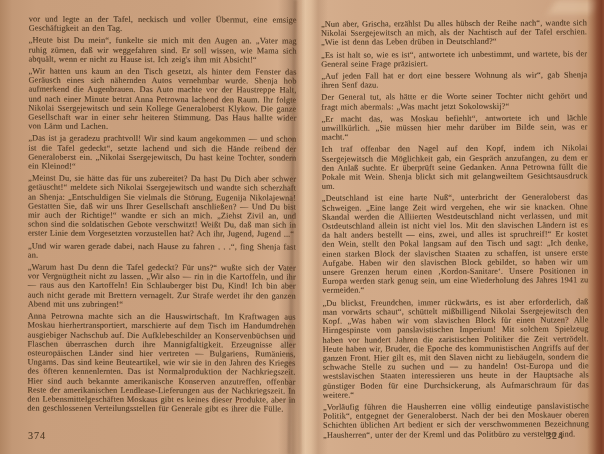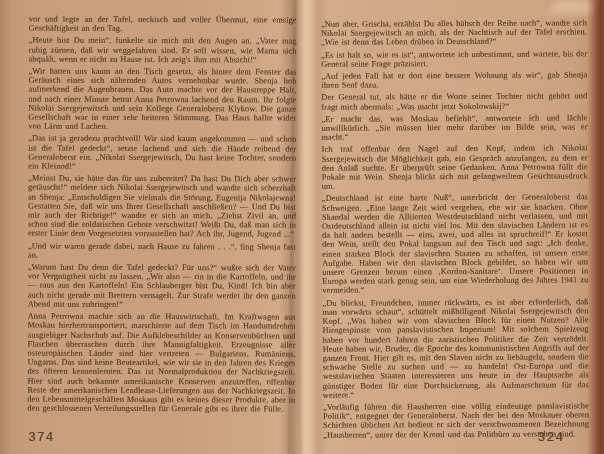--- a/index.html
+++ b/index.html
@@ -100,24 +100,23 @@
   }
   .tb-right {
     left: 20px;
     top: 19px;
     width: 266px;
     transform: rotate(-0.3deg);
   }
   .page-number {
     position: absolute;
     color: #55402a;
-    font-size: 13px;
+    font-size: 10px;
     letter-spacing: 1px;
     text-shadow: 0.2px 0.2px 0.3px rgba(78, 58, 38, 0.45);
-    font-family: Liberation Mono, monospace;
   }
   .pn-left  { left: 28px;  top: 430px; }
   .pn-right { right: 40px; top: 430px; }
   .crease {
     position: absolute;
     top: 0;
     height: 454px;
     width: 2px;
     pointer-events: none;
     background: rgba(84, 52, 30, 0.25);

